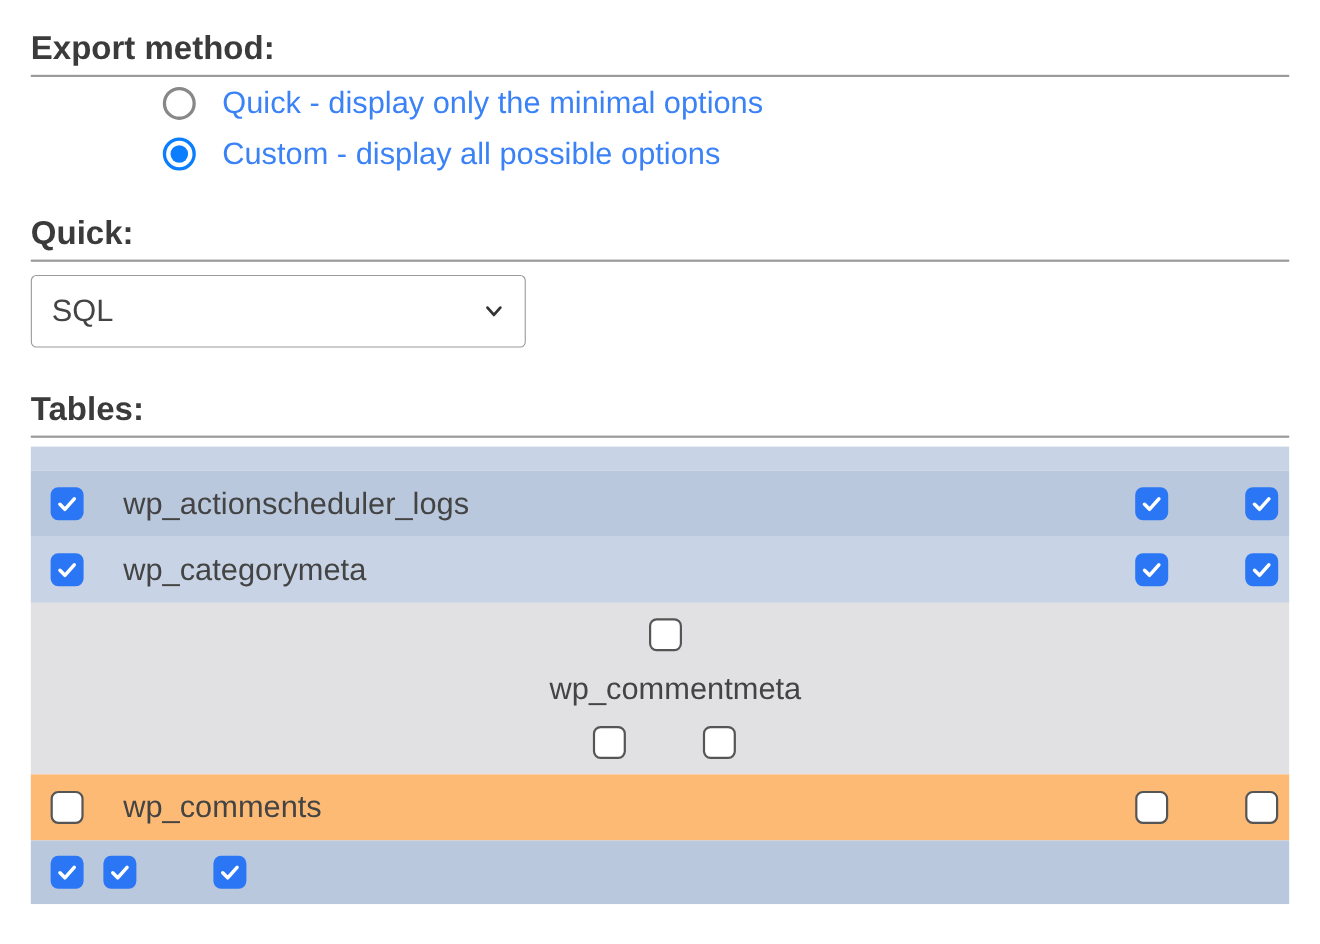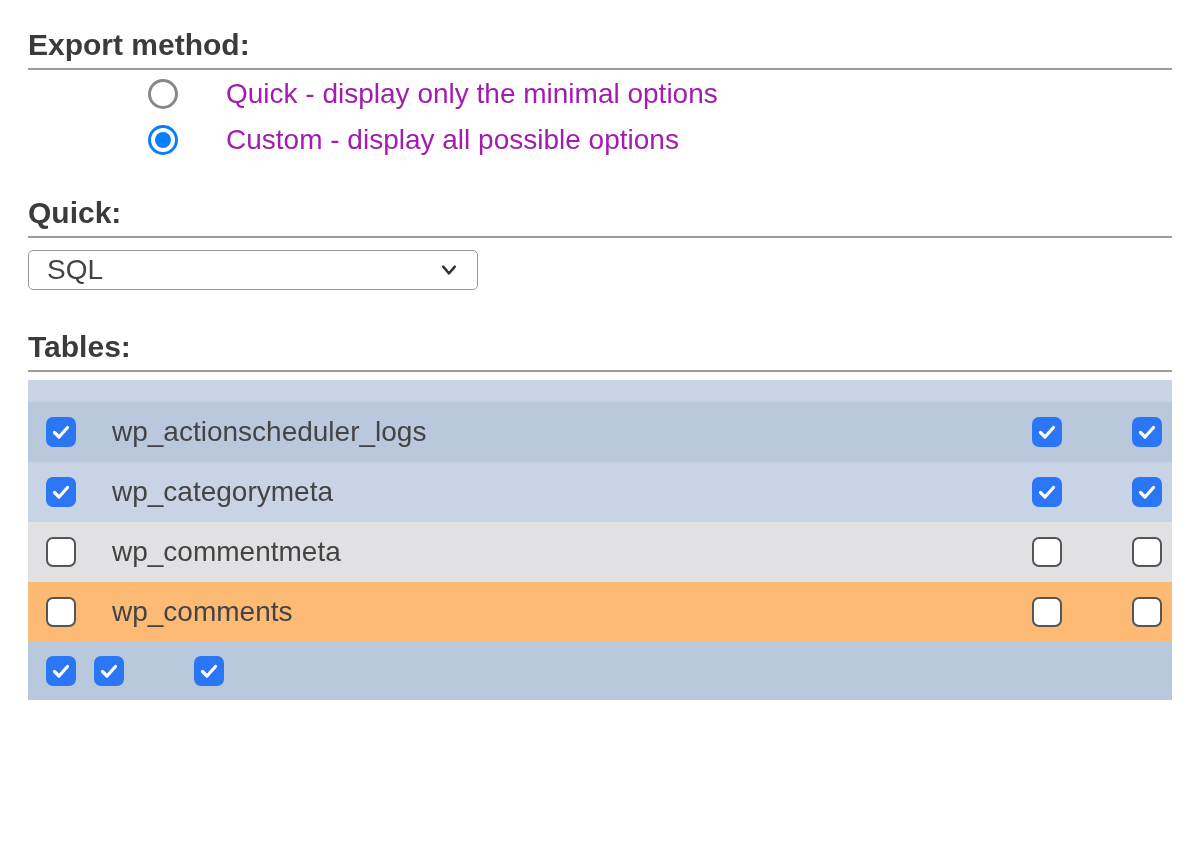--- a/index.html
+++ b/index.html
@@ -50,31 +50,30 @@
       width: 16px;
       height: 16px;
       border-radius: 50%;
       background: #0a7eff;
       display: none;
     }
     .radio-outer.selected .radio-inner {
       display: block;
     }
     .radio-label {
-      color: #a21caf;
-      font-size: 28px;
-      margin-left: 24px;
+      color: #3b82f6;
+      font-size: 28px;
     }
     .format-select-wrap {
       margin-bottom: 40px;
       margin-top: 12px;
     }
     .select-box {
       width: 450px;
-      height: 40px;
+      height: 66px;
       border: 1.5px solid #9a9a9a;
       border-radius: 5px;
       display: flex;
       align-items: center;
       justify-content: space-between;
       padding: 0 18px;
       cursor: pointer;
       background: #fff;
     }
     .select-value {
@@ -94,21 +93,21 @@
       align-items: center;
       padding: 14px 8px 14px 18px;
       gap: 18px;
     }
     .table-row.header-sliver {
       padding: 10px 20px 10px 18px;
       height: 22px;
     }
     .table-row.blue-a { background: #bac8dd; }
     .table-row.blue-b { background: #c8d4e5; }
-    .table-row.grey-a { background: #e1e0e2; }
+    .table-row.grey-a { background: #e1e0e2; flex-direction: column; }
     .table-row.grey-b { background: #fdba74; }
     .checkbox {
       width: 30px;
       height: 30px;
       border-radius: 7px;
       flex-shrink: 0;
       position: relative;
       cursor: pointer;
       display: inline-flex;
       align-items: center;

